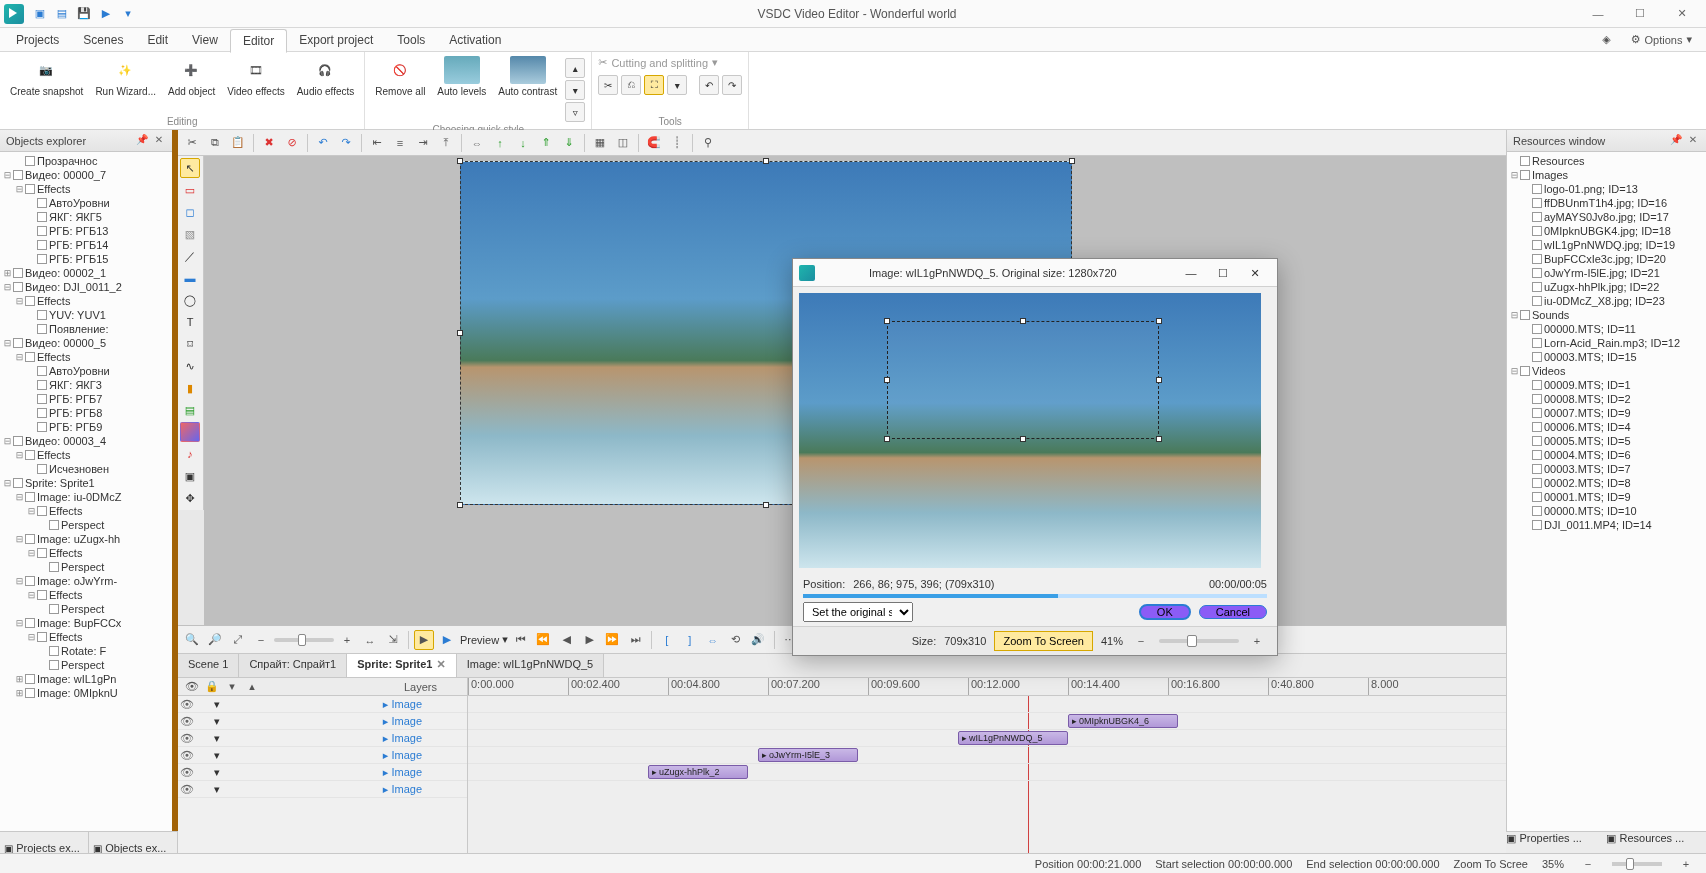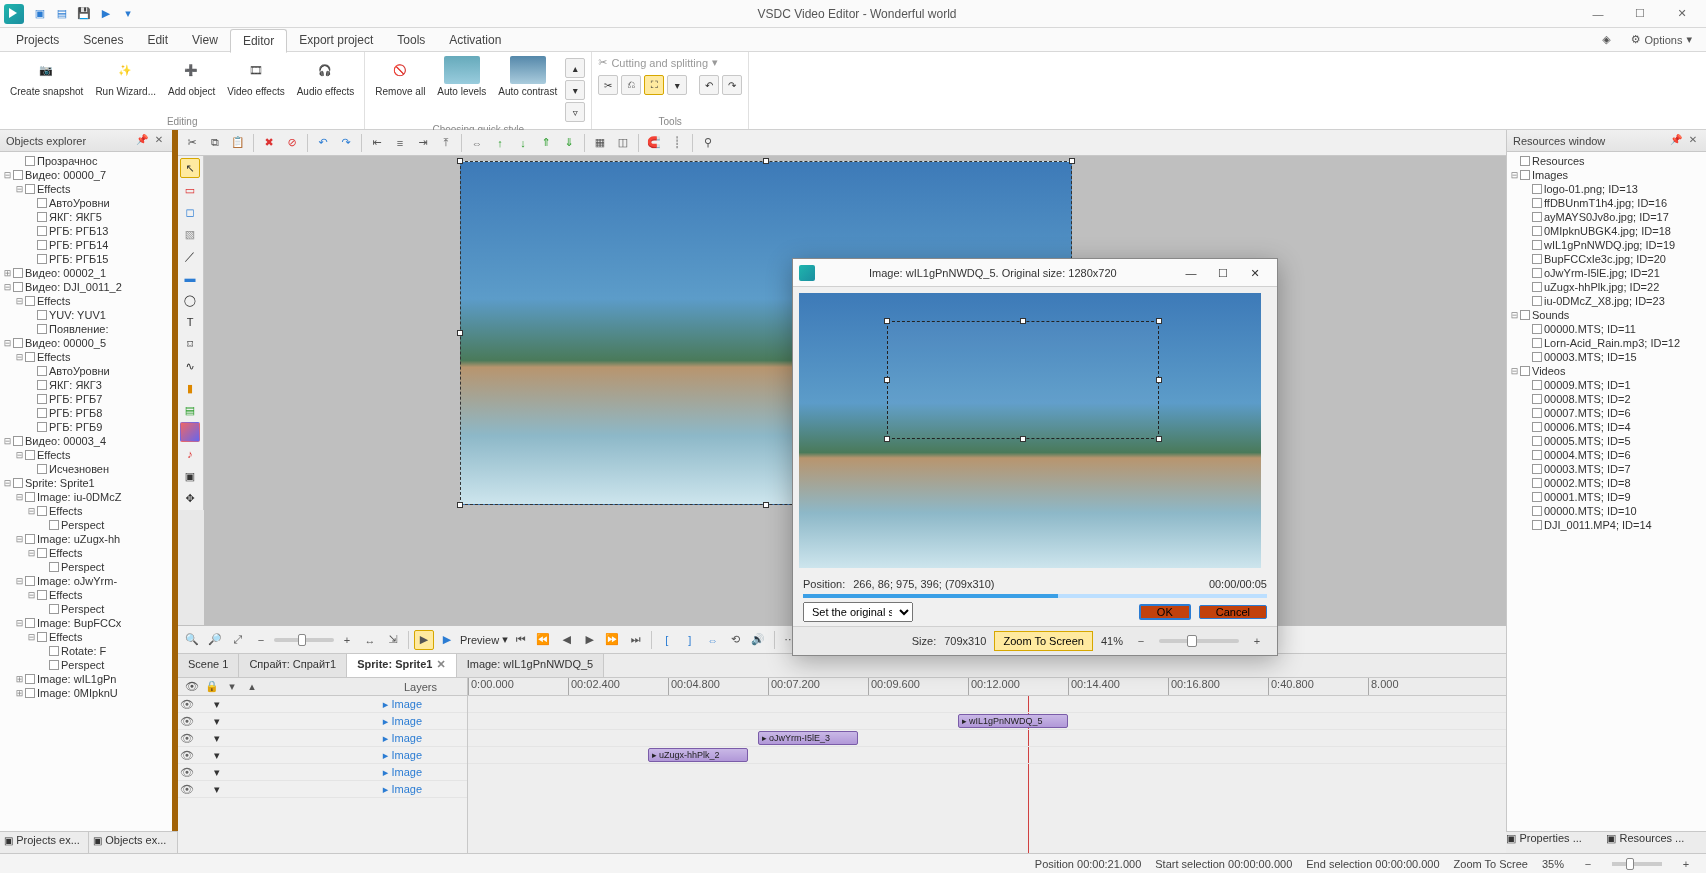--- a/index.html
+++ b/index.html
@@ -70,37 +70,37 @@
 .tl-ruler .rmark { position:absolute; top:0; height:18px; border-left:1px solid #aaa; padding-left:2px; }
 .tl-layerhead { width:290px; background:#f0f0f0; border-right:1px solid #c8c8c8; }
 .tl-row { height:17px; display:flex; align-items:center; border-bottom:1px solid #e4e4e4; padding:0 2px; gap:3px; }
 .tl-row .eye { width:14px; text-align:center; color:#666; cursor:pointer; }
 .tl-tracks { flex:1; position:relative; background:#eeeeee; overflow:hidden; }
 .track-row { height:17px; border-bottom:1px solid #e4e4e4; position:relative; }
 .clip { position:absolute; top:1px; height:14px; border:1px solid #7a5ca8; background:linear-gradient(#c9b8e6,#b198d8); border-radius:2px; font-size:9px; padding:0 3px; overflow:hidden; color:#222; display:flex; align-items:center; }
 .playhead { position:absolute; top:0; bottom:0; width:1px; background:#d04040; }
 
 .bottom-tabbar { position:absolute; left:0; bottom:20px; width:178px; height:22px; background:#ececec; border-top:1px solid #c8c8c8; display:flex; }
-.bottom-tabbar .btab { flex:1; font-size:10px; padding:2px 4px; border-right:1px solid #c8c8c8; cursor:pointer; overflow:hidden; text-overflow:ellipsis; white-space:nowrap; }
+.bottom-tabbar .btab { flex:1; font-size:10px; padding:10px 4px; border-right:1px solid #c8c8c8; cursor:pointer; overflow:hidden; text-overflow:ellipsis; white-space:nowrap; }
 .bottom-tabbar-r { position:absolute; right:0; bottom:20px; width:200px; height:22px; background:#ececec; border-top:1px solid #c8c8c8; display:flex; }
 
 .status-bar { position:absolute; left:0; right:0; bottom:0; height:20px; background:#f4f4f4; border-top:1px solid #c8c8c8; display:flex; align-items:center; padding:0 10px; font-size:11px; color:#444; gap:14px; }
 .status-bar .sitem { white-space:nowrap; }
 .status-bar .sfill { flex:1; }
 
 .modal { position:absolute; left:792px; top:258px; width:486px; height:398px; background:#f0f0f0; border:1px solid #888; box-shadow:0 6px 24px rgba(0,0,0,.3); display:flex; flex-direction:column; }
 .modal .mtitle { height:28px; background:#fafafa; display:flex; align-items:center; padding:0 6px; border-bottom:1px solid #d0d0d0; }
 .modal .mtitle .mlogo { width:16px;height:16px;background:linear-gradient(135deg,#1fb5ad,#1b8ea0);border-radius:2px;margin-right:6px; }
 .modal .mtitle .mt { flex:1; font-size:11px;margin-left:48px; }
 .modal .mtitle .mb { width:32px; text-align:center; cursor:pointer; height:22px; line-height:22px; }
 .modal .mimg { flex:1; background:linear-gradient(to bottom,#3d7ab8 0%,#5c9cc9 40%,#4a7a5a 58%,#b8956e 60%,#8db8c8 80%,#cde5ed 100%); margin:6px 16px 6px 6px; position:relative; }
 .modal .mimg .sel { position:absolute; left:88px; top:28px; width:272px; height:118px; border:1px dashed #222; background:rgba(255,255,255,.04); }
 .modal .mimg .sel .sh { position:absolute; width:6px;height:6px;background:#fff;border:1px solid #333; }
 .modal .mrow { padding:4px 10px; display:flex; align-items:center; gap:8px; }
-.modal .mbtn { padding:0 16px; border:1px solid #2b7cd3; background:#c2410c; cursor:pointer; border-radius:2px; }
+.modal .mbtn { padding:0 16px; border:1px solid #2b7cd3; background:#8b5cf6; cursor:pointer; border-radius:10px; }
 .modal .mbtn.primary { border:2px solid #2b7cd3; }
 .modal select { padding:2px 4px; width:110px; }
 .modal .zoombtn { background:#ffeaa0; border:1px solid #d6a700; padding:3px 8px; cursor:pointer; }
 .modal .slider { flex: 0 0 80px; height:4px; background:#ccc; position:relative; border-radius:2px; }
 .modal .slider .thumb { position:absolute; left:28px; top:-4px; width:10px;height:12px; background:#fff; border:1px solid #888; border-radius:2px; }
 </style>
 </head>
 <body>
 
 <div class="title-bar">
@@ -637,21 +637,21 @@
         <div class="tree-item">
           <span class="tind" style="width: 12px;"></span>
           <span class="texp"></span>
           <span class="tbox"></span>
           <span class="tlabel">00008.MTS; ID=2</span>
         </div>
         <div class="tree-item">
           <span class="tind" style="width: 12px;"></span>
           <span class="texp"></span>
           <span class="tbox"></span>
-          <span class="tlabel">00007.MTS; ID=6</span>
+          <span class="tlabel">00007.MTS; ID=9</span>
         </div>
         <div class="tree-item">
           <span class="tind" style="width: 12px;"></span>
           <span class="texp"></span>
           <span class="tbox"></span>
           <span class="tlabel">00006.MTS; ID=4</span>
         </div>
         <div class="tree-item">
           <span class="tind" style="width: 12px;"></span>
           <span class="texp"></span>
@@ -808,20 +808,23 @@
           <div class="rmark" style="left: 500px;">00:12.000</div>
           <div class="rmark" style="left: 600px;">00:14.400</div>
           <div class="rmark" style="left: 700px;">00:16.800</div>
           <div class="rmark" style="left: 800px;">0:40.800</div>
           <div class="rmark" style="left: 900px;">8.000</div>
         </div>
       <div class="tl-tracks" id="tl-tracks">
         <div class="playhead" style="left:560px"></div>
       <div class="track-row"></div>
           <div class="track-row">
+            <div class="clip" style="left: 600px; width: 110px;">▸ 0MIpknUBGK4_6</div>
+          </div>
+          <div class="track-row">
             <div class="clip" style="left: 490px; width: 110px;">▸ wIL1gPnNWDQ_5</div>
           </div>
           <div class="track-row">
             <div class="clip" style="left: 290px; width: 100px;">▸ oJwYrm-I5lE_3</div>
           </div>
           <div class="track-row">
             <div class="clip" style="left: 180px; width: 100px;">▸ uZugx-hhPlk_2</div>
           </div>
         </div>
     </div>

